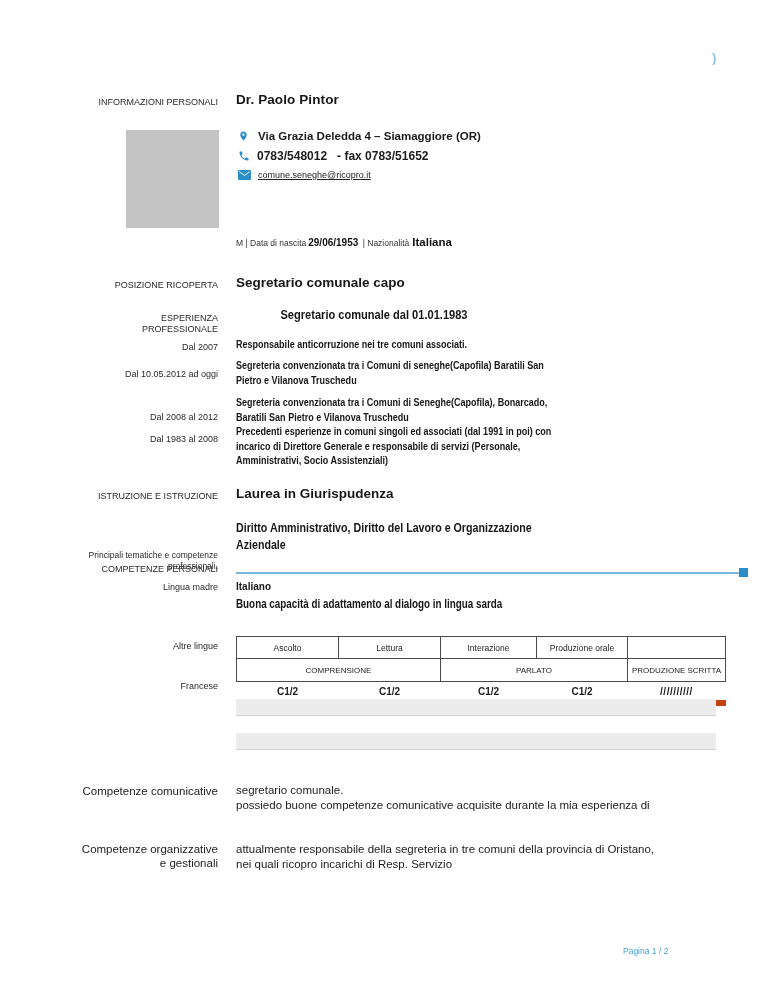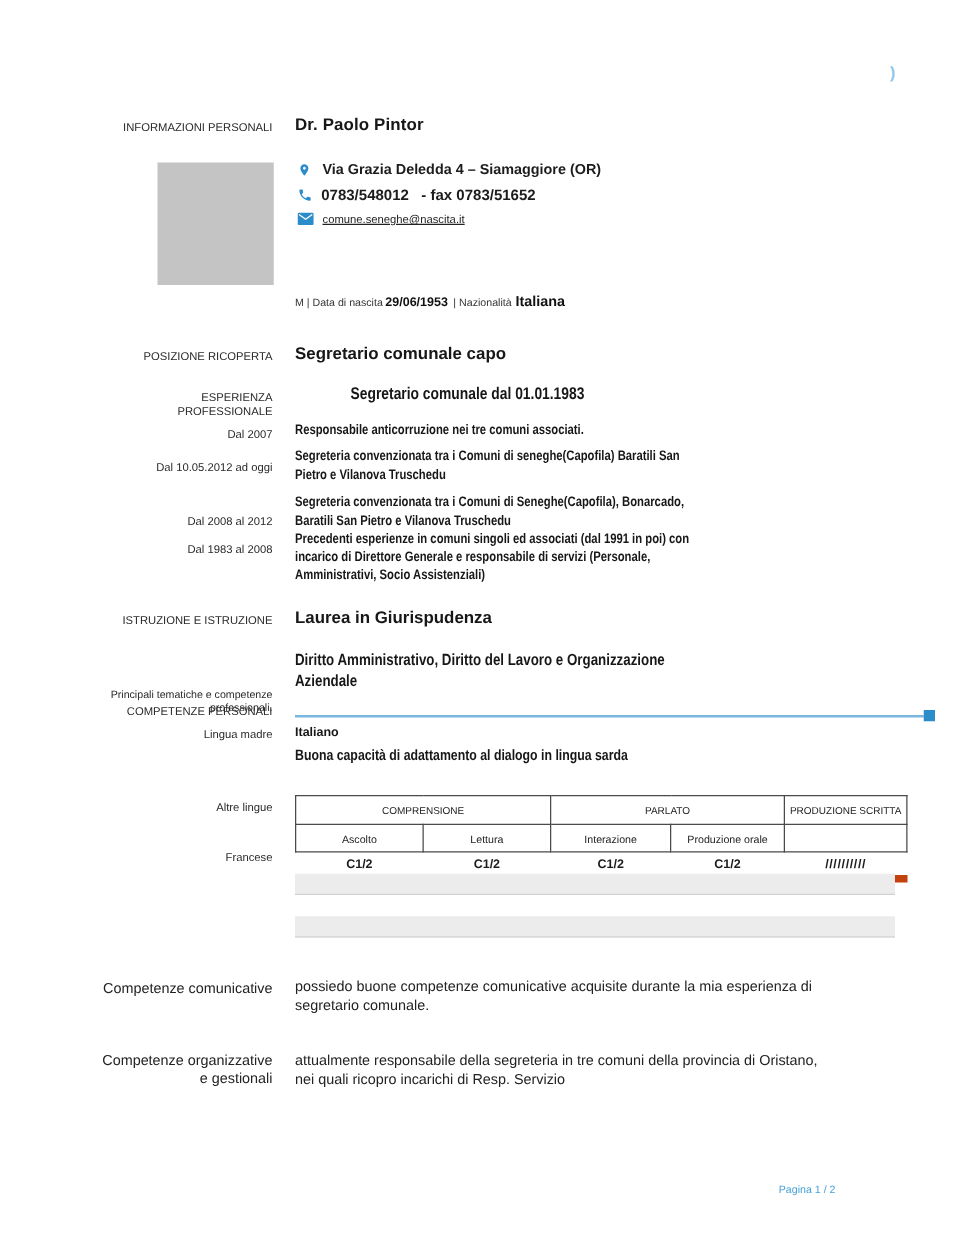--- a/index.html
+++ b/index.html
@@ -77,21 +77,21 @@
         <path fill="#2a8cc9" d="M6.62 10.79c1.44 2.83 3.76 5.14 6.59 6.59l2.2-2.21c.27-.27.67-.36 1.02-.24 1.12.37 2.33.57 3.57.57.55 0 1 .45 1 1V20c0 .55-.45 1-1 1-9.39 0-17-7.61-17-17 0-.55.45-1 1-1h3.5c.55 0 1 .45 1 1 0 1.25.2 2.45.57 3.57.11.35.03.74-.25 1.02l-2.2 2.2z"></path>
       </svg>
     <span class="phone-text">0783/548012   - fax 0783/51652</span>
   </div>
 
   <div class="contact" style="top:170px; gap:7px;">
     <svg class="icon" width="13" height="10" viewBox="0 0 13 10">
         <rect width="13" height="10" rx="1.2" fill="#2a8cc9"></rect>
         <path d="M1.2 1.6 L6.5 5.4 L11.8 1.6" stroke="#ffffff" stroke-width="1" fill="none"></path>
       </svg>
-    <a class="email-text">comune.seneghe@nascita.it</a>
+    <a class="email-text">comune.seneghe@ricopro.it</a>
   </div>
 
   <div class="content meta">
     <span>M | Data di nascita</span><span class="d">29/06/1953</span>
     <span>| Nazionalità</span><span class="n">Italiana</span>
   </div>
 
   <div class="side sec-label" style="top:280px">POSIZIONE RICOPERTA</div>
   <div class="content pos-value">Segretario comunale capo</div>
 
@@ -149,49 +149,49 @@
   <table class="lang-table">
     <colgroup>
         <col style="width:102px">
         <col style="width:102px">
         <col style="width:96px">
         <col style="width:91px">
         <col style="width:98px">
       </colgroup>
     <tbody>
         <tr>
-      <th class="gh" colspan="2">COMPRENSIONE</th>
-      <th class="gh" colspan="2">PARLATO</th>
-      <th class="gh">PRODUZIONE SCRITTA</th>
-    </tr>
-    <tr>
       <th class="sh">Ascolto</th>
       <th class="sh">Lettura</th>
       <th class="sh">Interazione</th>
       <th class="sh">Produzione orale</th>
       <th class="sh"></th>
     </tr>
     <tr>
+      <th class="gh" colspan="2">COMPRENSIONE</th>
+      <th class="gh" colspan="2">PARLATO</th>
+      <th class="gh">PRODUZIONE SCRITTA</th>
+    </tr>
+    <tr>
       <td>C1/2</td>
       <td>C1/2</td>
       <td>C1/2</td>
       <td>C1/2</td>
       <td class="slashes">//////////</td>
     </tr>
   </tbody>
     </table>
   <div class="side small-label" style="top:681px">Francese</div>
 
   <div class="bar" style="top:699px"></div>
   <div class="bar" style="top:733px"></div>
 
   <div class="side mid-label" style="top:785px">Competenze comunicative</div>
   <div class="content para" style="top:783px">
+    <div>segretario comunale.</div>
     <div>possiedo buone competenze comunicative acquisite durante la mia esperienza di</div>
-    <div>segretario comunale.</div>
   </div>
 
   <div class="side mid-label lh13" style="top:843px">
     <div>Competenze organizzative</div>
     <div>e gestionali</div>
   </div>
   <div class="content para" style="top:842px">
     <div>attualmente responsabile della segreteria in tre comuni della provincia di Oristano,</div>
     <div>nei quali ricopro incarichi di Resp. Servizio</div>
   </div>

